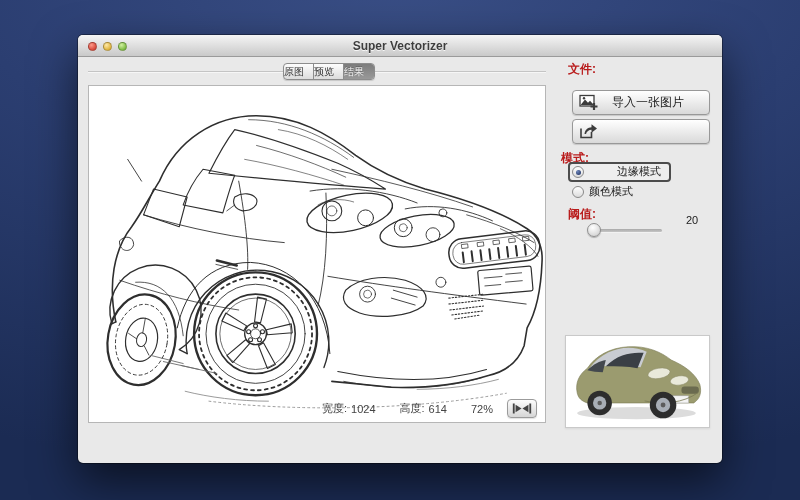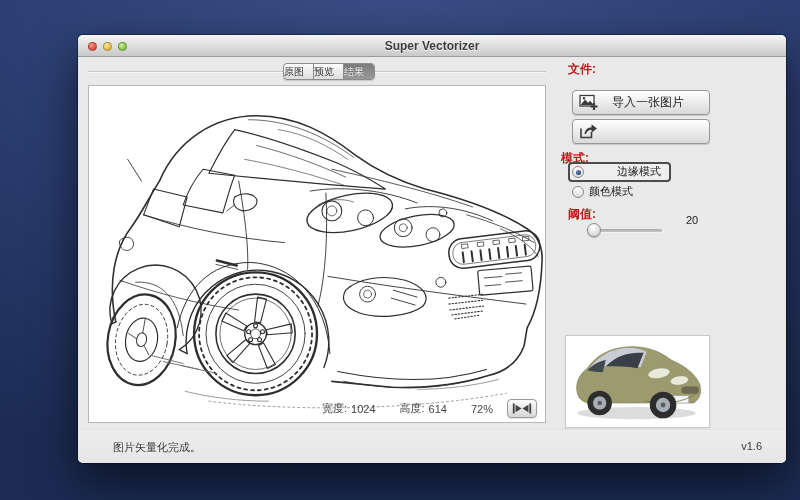--- a/index.html
+++ b/index.html
@@ -3,21 +3,21 @@
 <meta charset="utf-8">
 <style>
   * { margin:0; padding:0; box-sizing:border-box; }
   html,body { width:800px; height:500px; overflow:hidden; }
   body {
     font-family:"Liberation Sans","DejaVu Sans",sans-serif;
     background: radial-gradient(130% 100% at 50% -5%, #3a4f86 0%, #2b3e71 42%, #1b2b53 100%);
     position:relative;
   }
   .window {
-    position:absolute; left:78px; top:35px; width:708px; height:428px;
+    position:absolute; left:78px; top:35px; width:644px; height:428px;
     background:#e9e9e9; border-radius:5px;
     box-shadow:0 18px 45px rgba(0,0,0,.6), 0 0 0 1px rgba(0,0,0,.35);
   }
   .titlebar {
     position:absolute; left:0; top:0; right:0; height:22px;
     background:linear-gradient(#f5f5f5,#c9c9c9);
     border-bottom:1px solid #9a9a9a;
     border-radius:5px 5px 0 0;
   }
   .title {
@@ -309,18 +309,14 @@
       <path d="M74 60 C92 64 112 62 126 52" fill="none" stroke="#7a7a55" stroke-width="0.8"></path>
       <circle cx="30" cy="62" r="12" fill="#2d2d2d"></circle>
       <circle cx="30" cy="62" r="6.5" fill="#a8aeb6"></circle>
       <circle cx="30" cy="62" r="2.2" fill="#5c5c5c"></circle>
       <circle cx="92" cy="64" r="13" fill="#2d2d2d"></circle>
       <circle cx="92" cy="64" r="7" fill="#a8aeb6"></circle>
       <circle cx="92" cy="64" r="2.4" fill="#5c5c5c"></circle>
     </svg>
   </div>
 
-  <div class="statusbar">
-    <div class="status-msg">图片矢量化完成。</div>
-    <div class="status-ver">v1.6</div>
-  </div>
 
 </div>
 
 </body></html>

